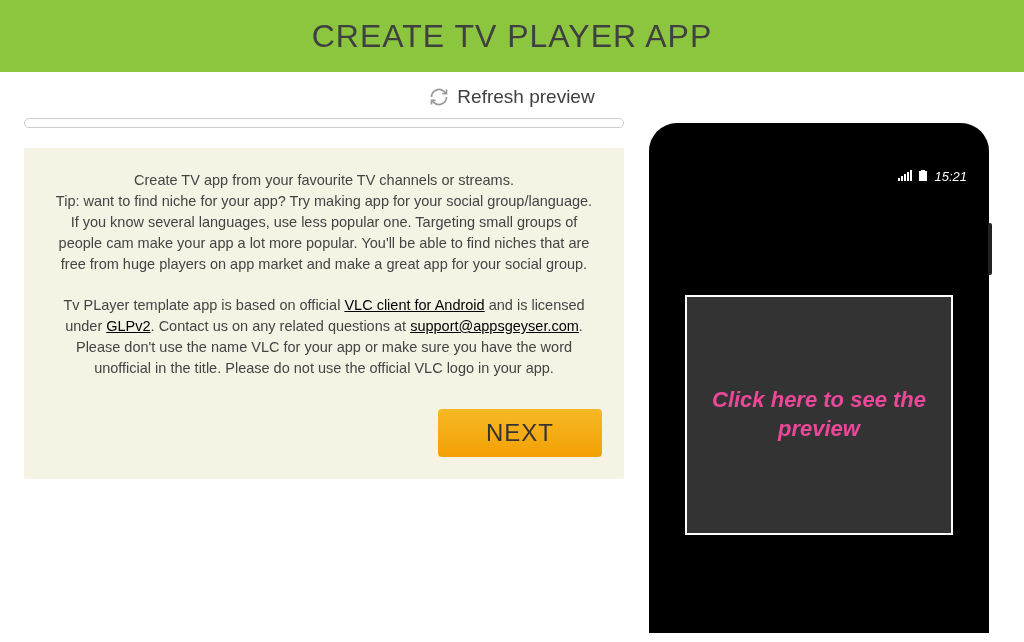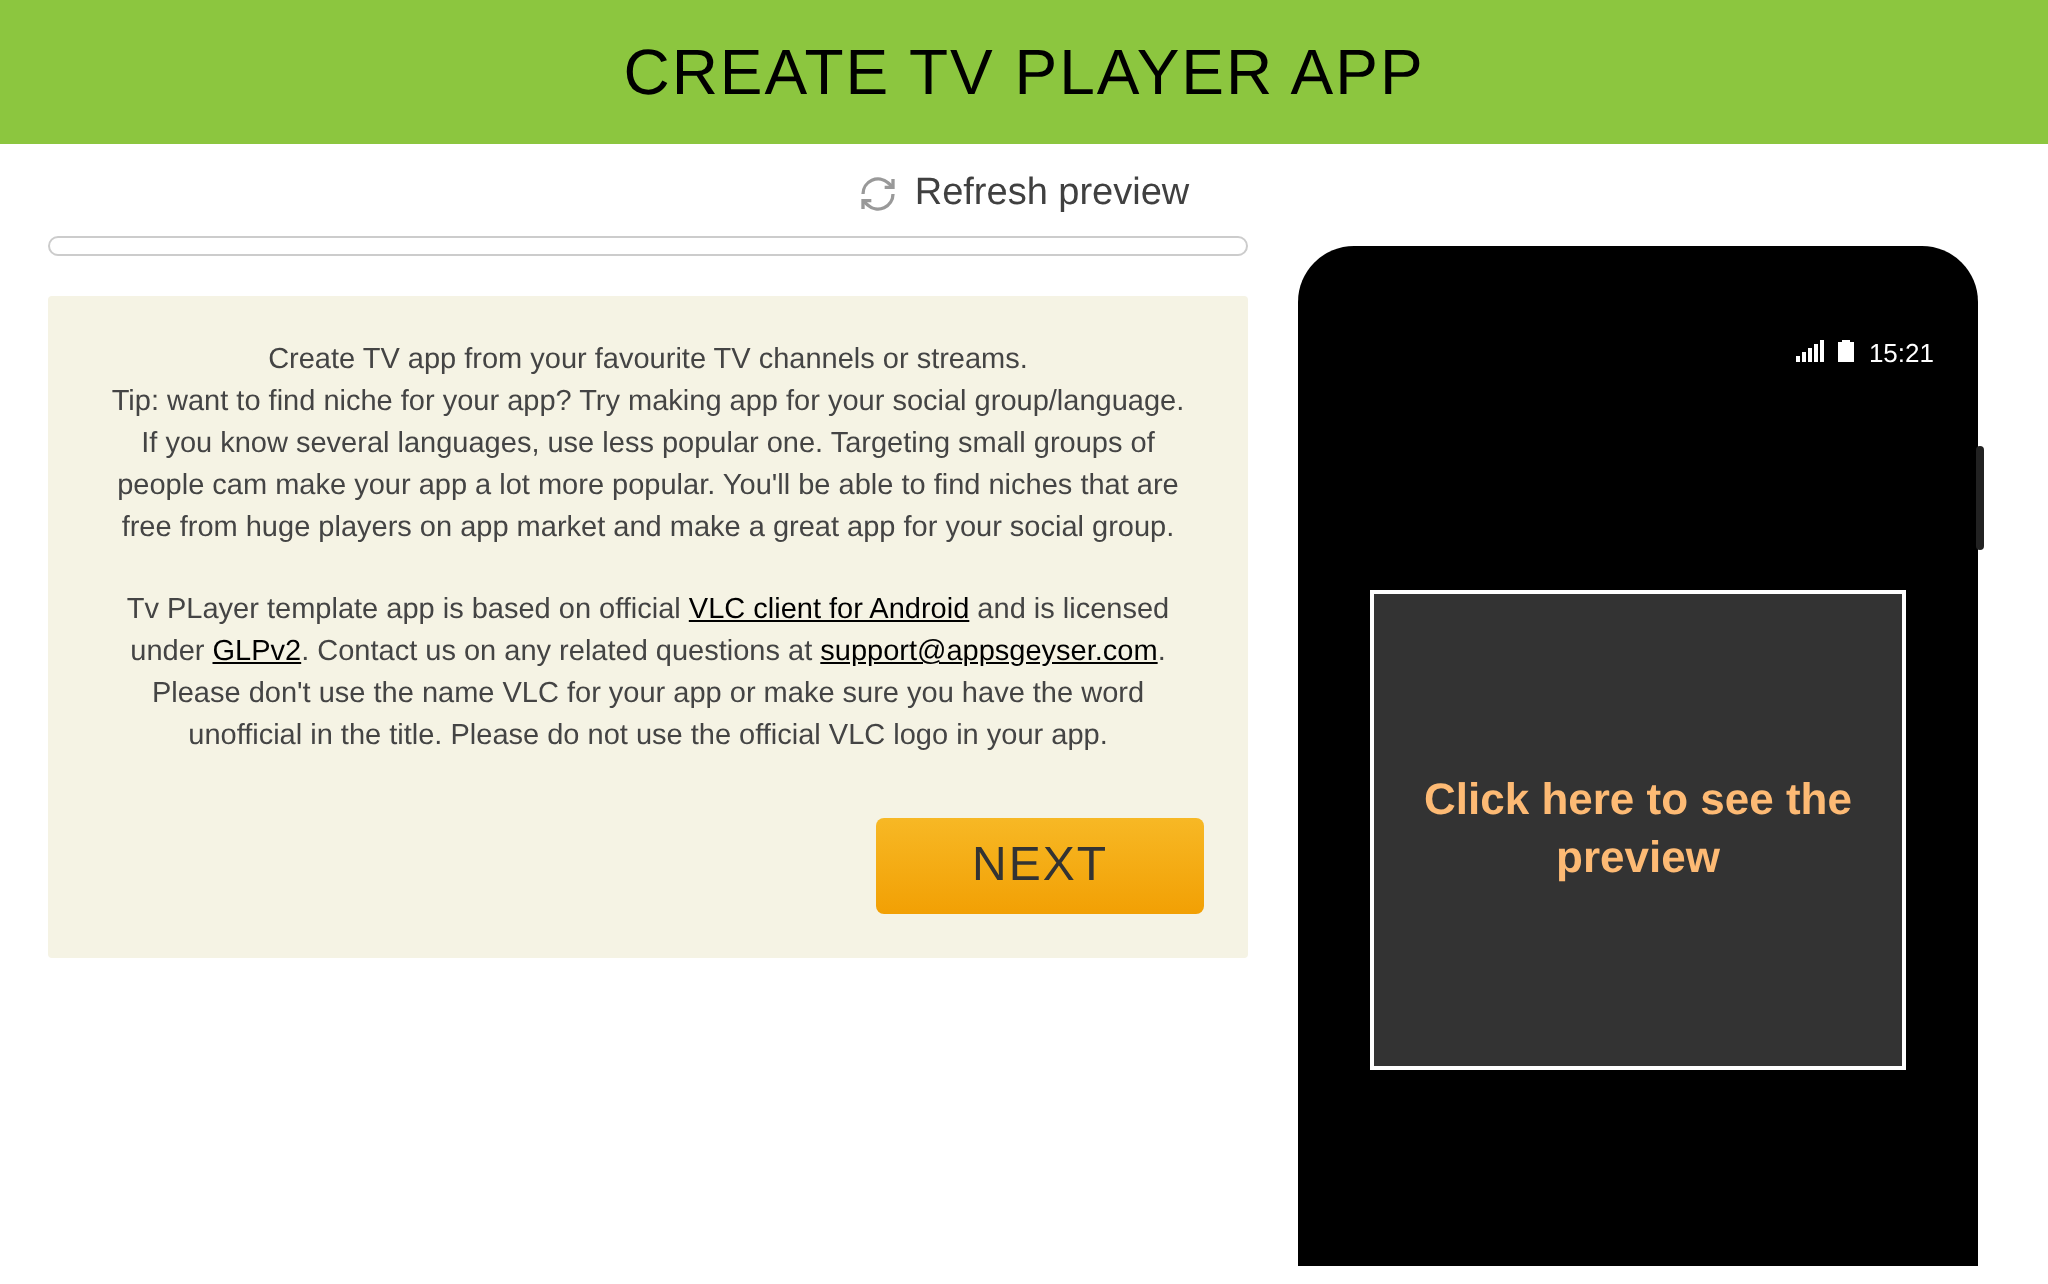--- a/index.html
+++ b/index.html
@@ -15,21 +15,21 @@
       overflow: hidden;
     }
     .header {
       background: #8cc63f;
       height: 72px;
       display: flex;
       align-items: center;
       justify-content: center;
     }
     .header-title {
-      color: #000000;
+      color: #404040;
       font-size: 32px;
       font-weight: 400;
       letter-spacing: 1px;
       font-family: 'Arial Narrow', Arial, sans-serif;
       font-stretch: condensed;
     }
     .refresh-row {
       display: flex;
       align-items: center;
       justify-content: center;
@@ -120,20 +120,21 @@
     }
     .card-body::after {
       content: "";
       display: block;
       clear: both;
     }
     .phone-col {
       flex: 0 0 350px;
       display: flex;
       justify-content: center;
+      font-style: italic;
     }
     .phone {
       position: relative;
       width: 340px;
       height: 510px;
       background: #000;
       border-radius: 28px 28px 0 0;
       padding: 42px 14px 0 14px;
       margin-top: 5px;
     }
@@ -182,21 +183,21 @@
       height: 240px;
       background: #333;
       border: 2px solid #fff;
       display: flex;
       align-items: center;
       justify-content: center;
       padding: 20px;
       cursor: pointer;
     }
     .preview-text {
-      color: #fdba74;
+      color: #ec4899;
       font-size: 22px;
       font-weight: bold;
       text-align: center;
       font-family: Arial, sans-serif;
       line-height: 1.3;
     }
   </style>
 </head>
 <body>
 

